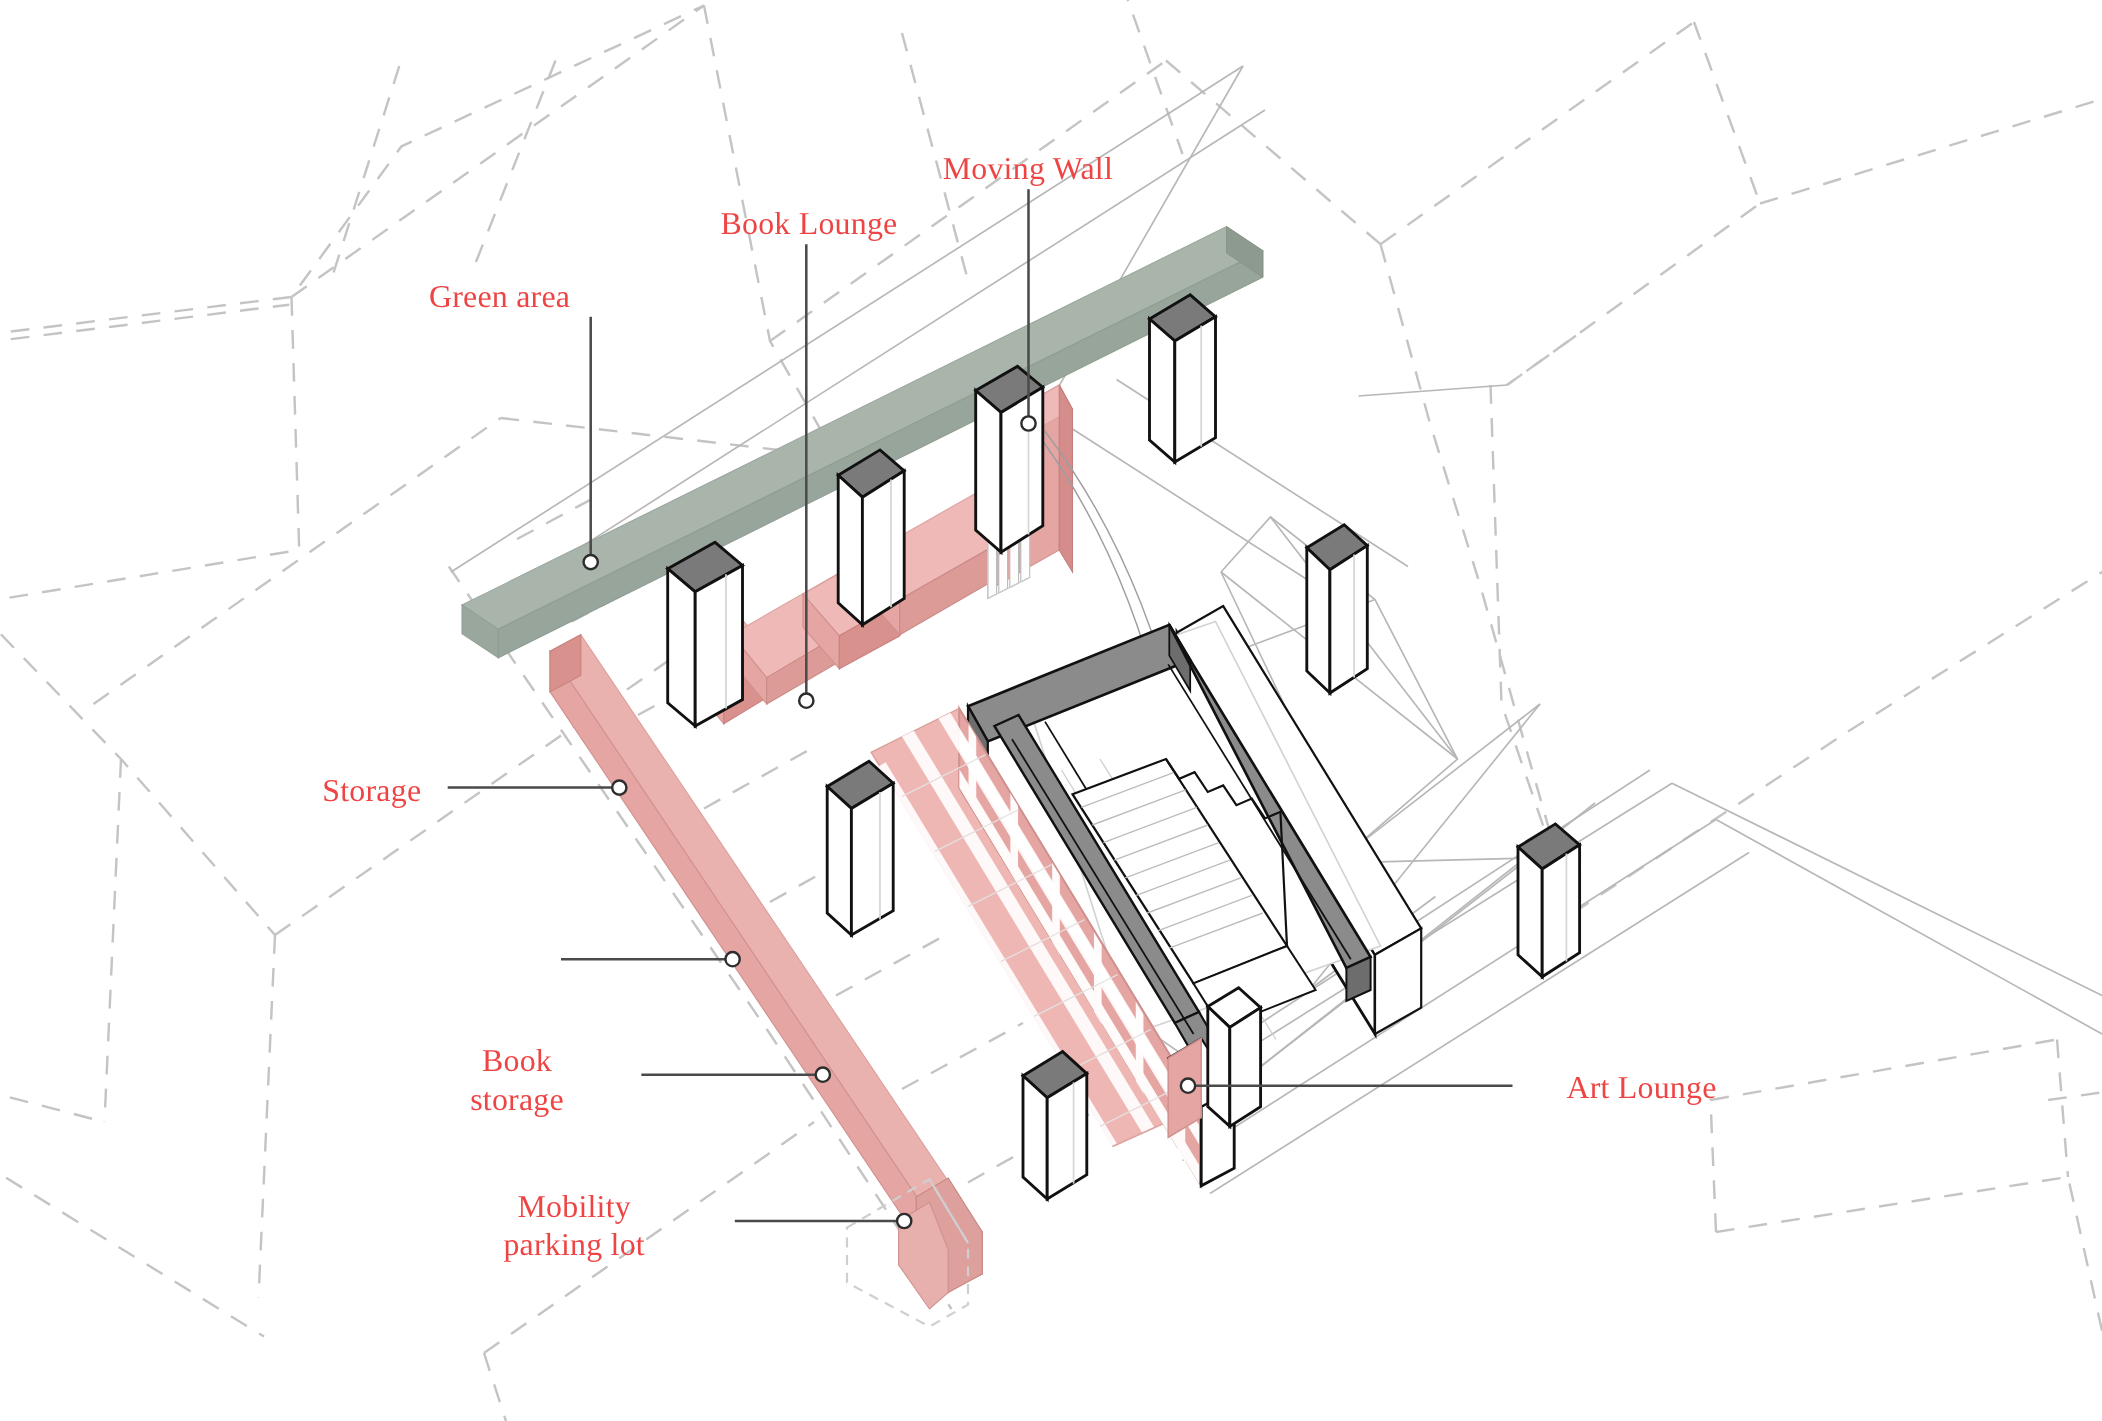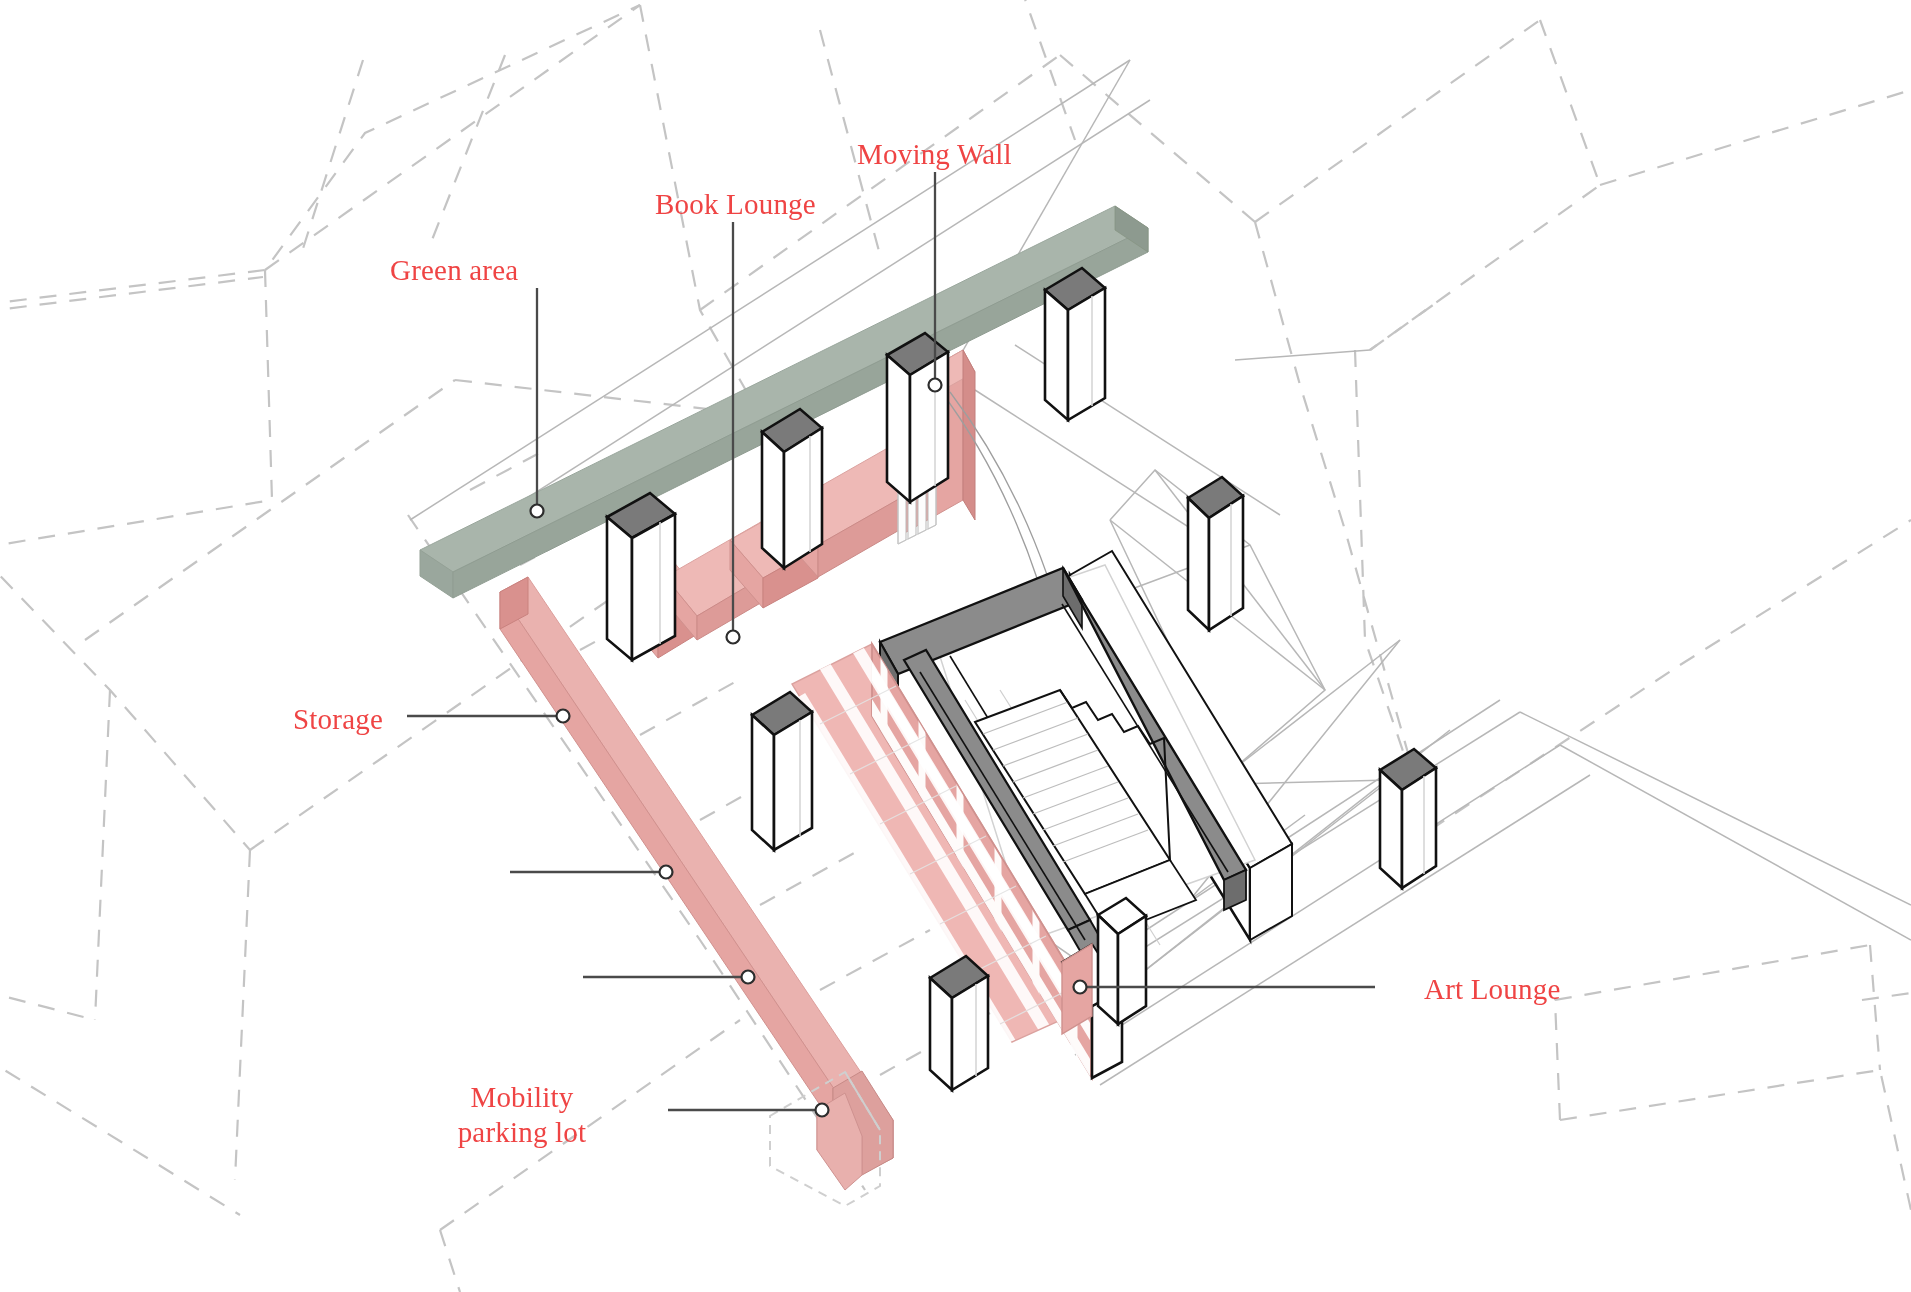--- a/index.html
+++ b/index.html
@@ -400,20 +400,24 @@
 
   <div class="lbl" style="left:390px; top:253px;">Green area</div>
 
   <div class="lbl" style="left:655px; top:187px;">Book Lounge</div>
 
   <div class="lbl" style="left:857px; top:137px;">Moving Wall</div>
 
   <div class="lbl" style="left:293px; top:702px;">Storage</div>
 
 
+  <div class="lbl two-line" style="left:375px; top:948px;">
+    <div>Book</div>
+    <div>storage</div>
+  </div>
 
   <div class="lbl two-line" style="left:427px; top:1080px;">
     <div>Mobility</div>
     <div>parking lot</div>
   </div>
 
   <div class="lbl" style="left:1424px; top:972px;">Art Lounge</div>
 
 </div>
 

